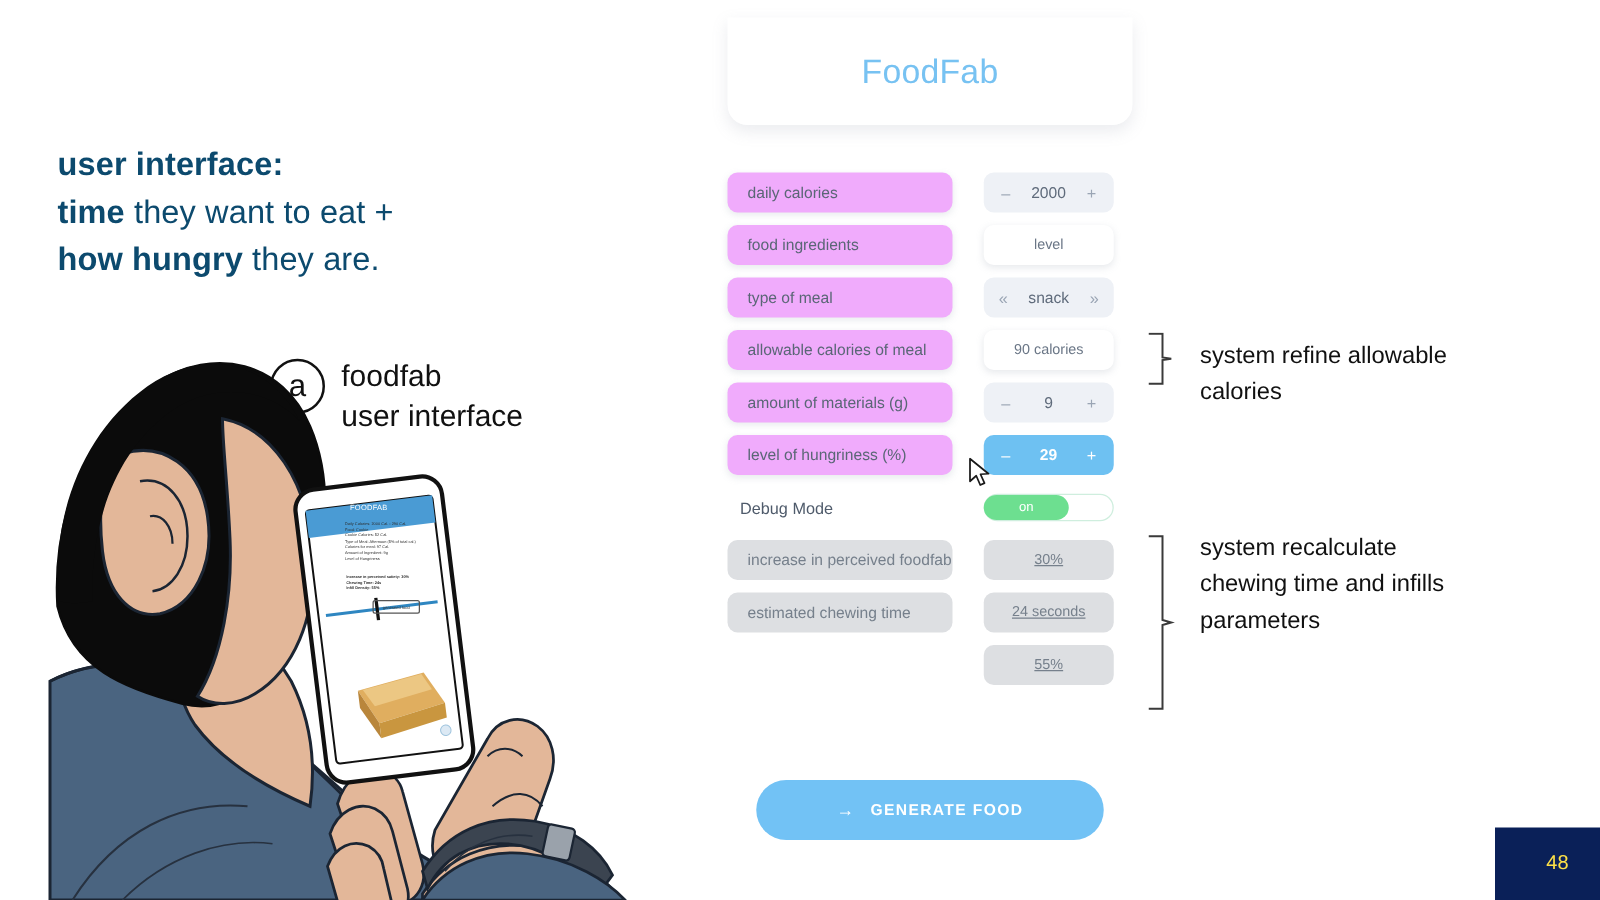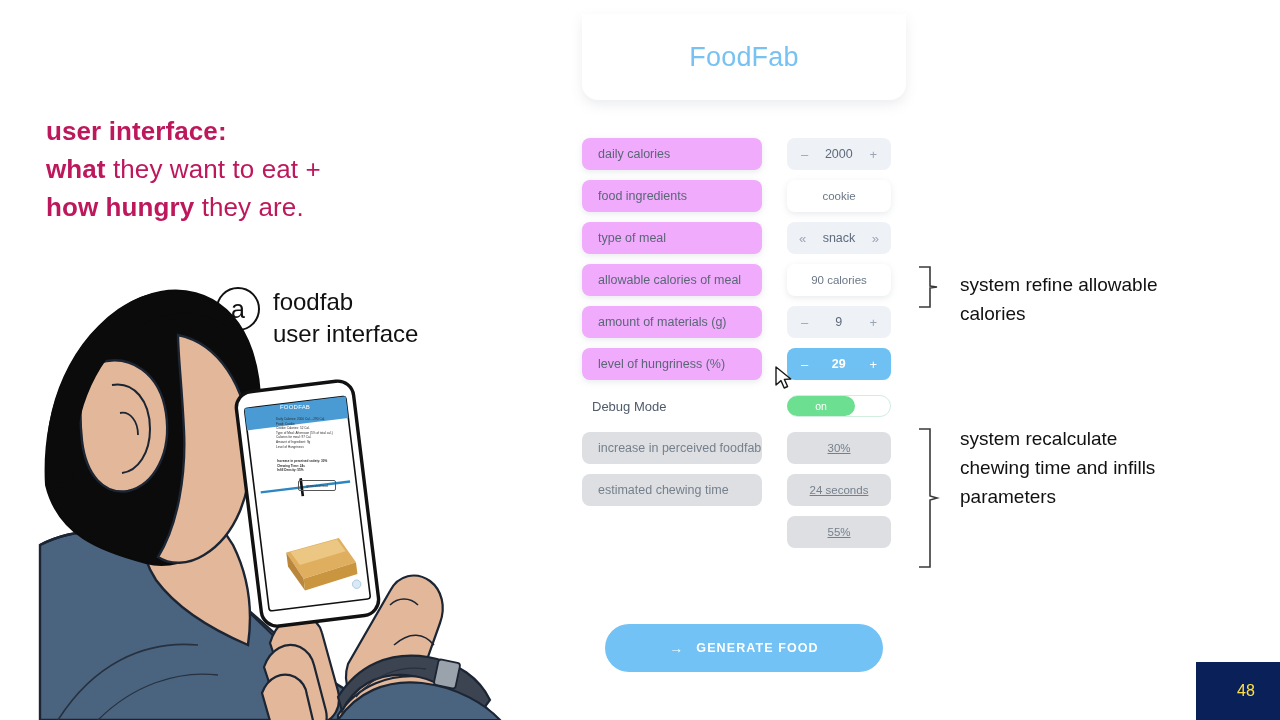--- a/index.html
+++ b/index.html
@@ -17,21 +17,21 @@
   }
 
   
   .headline {
     position: absolute;
     left: 46px;
     top: 112px;
     width: 470px;
     font-size: 26px;
     line-height: 38px;
-    color: #be185d;
+    color: #0c4a6e;
     letter-spacing: 0.1px;
   }
   .headline .b { font-weight: bold; }
   .headline .n { font-weight: normal; }
   .headline-line { display: block; white-space: nowrap; }
 
   
   .callout {
     position: absolute;
     left: 216px;
@@ -324,21 +324,21 @@
   }
 </style>
 </head>
 <body>
 
 <div class="headline">
   <span class="headline-line">
     <span class="b">user interface:</span>
   </span>
   <span class="headline-line">
-    <span class="b">what</span><span class="n"> they want to eat +</span>
+    <span class="b">time</span><span class="n"> they want to eat +</span>
   </span>
   <span class="headline-line">
     <span class="b">how hungry</span><span class="n"> they are.</span>
   </span>
 </div>
 
 <div class="callout">
   <div class="callout-circle">a</div>
   <div class="callout-text">
     <span>foodfab</span>
@@ -439,21 +439,21 @@
       <div class="pill-label">daily calories</div>
       <div class="pill-value stepper">
         <span class="stepper-sign">–</span>
         <span class="stepper-num">2000</span>
         <span class="stepper-sign">+</span>
       </div>
     </div>
 
     <div class="row">
       <div class="pill-label">food ingredients</div>
-      <div class="pill-value plain">cookie</div>
+      <div class="pill-value plain">level</div>
     </div>
 
     <div class="row">
       <div class="pill-label">type of meal</div>
       <div class="pill-value chevrons">
         <span class="chev">«</span>
         <span class="stepper-num">snack</span>
         <span class="chev">»</span>
       </div>
     </div>

